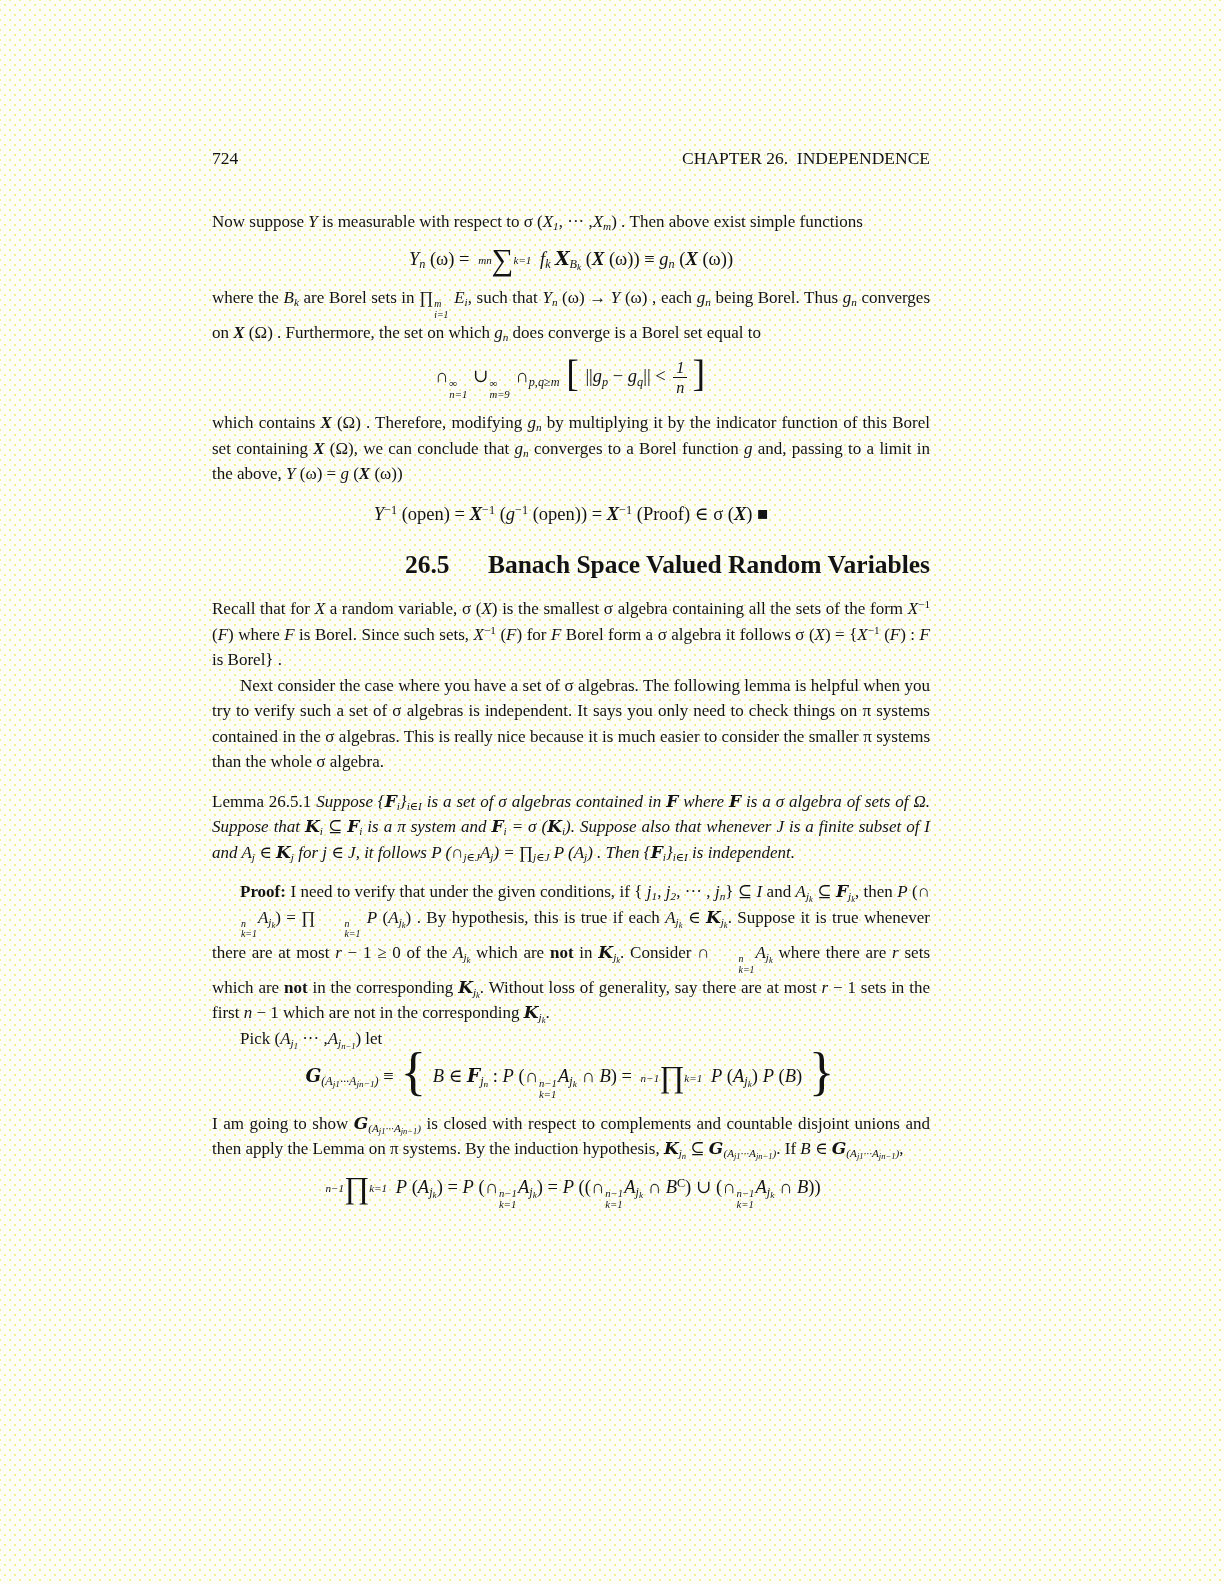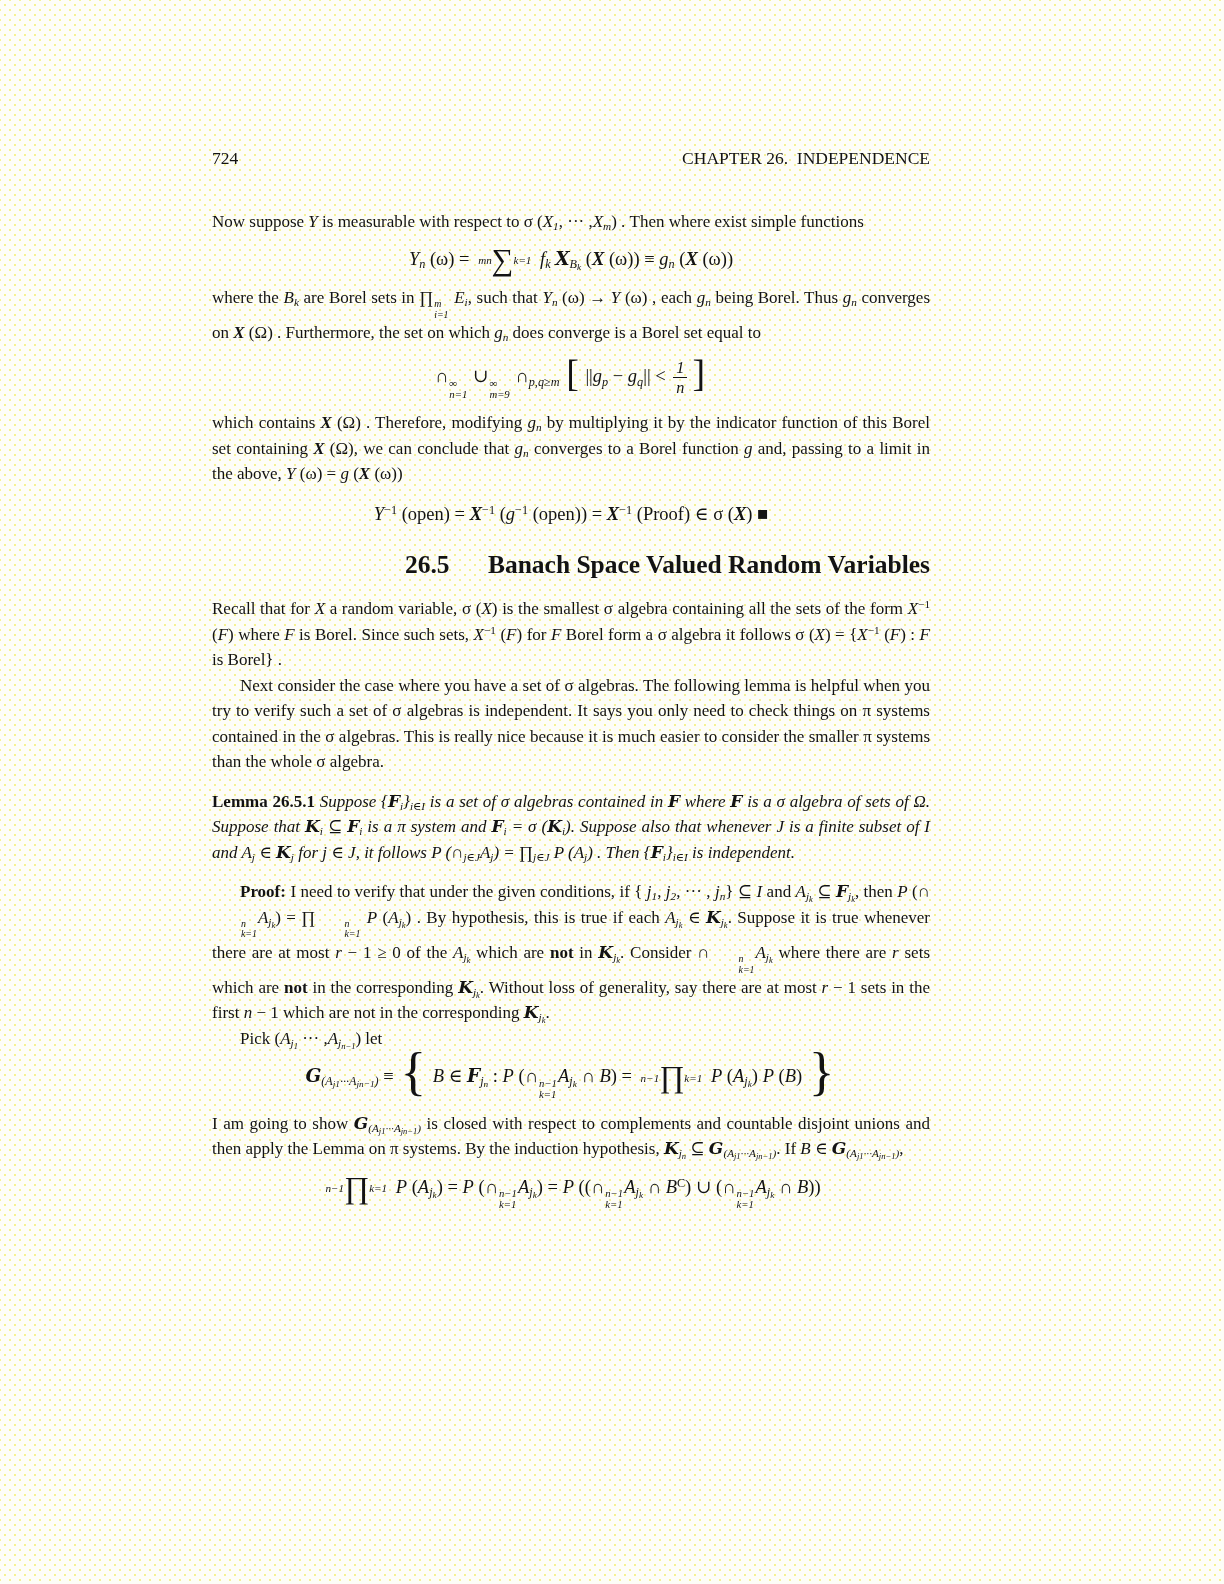--- a/index.html
+++ b/index.html
@@ -22,21 +22,21 @@
   .pageheader{display:flex;justify-content:space-between;align-items:baseline;
     font-size:17.5px;margin-bottom:37px;}
   .pageheader span{white-space:pre;}
   .para{margin:0;}
   .indent{text-indent:28px;}
   .eq{text-align:center;margin:12px 0 10px 0;font-size:18.5px;line-height:1.25;}
   .eq-tight{margin:16px 0 14px 0;}
   .secthead{font-size:25.5px;font-weight:bold;margin:24px 0 17px 0;text-align:right;line-height:1.15;}
   .sectnum{margin-right:32px;}
   .lemma{font-style:italic;margin-top:14px;}
-  .lemma-label{font-style:normal;font-weight:bold;}
+  .lemma-label{font-style:normal;font-weight:normal;}
   .proof{margin-top:14px;}
   .proof-label{font-weight:bold;}
   
   .it{font-style:italic;}
   .bd{font-weight:bold;}
   .bi{font-weight:bold;font-style:italic;}
   .cal{font-style:italic;font-weight:600;font-family:"DejaVu Serif",serif;}
   .sb{font-size:66%;vertical-align:-0.28em;line-height:0;font-style:italic;}
   .sb2{font-size:50%;vertical-align:-0.6em;line-height:0;font-style:italic;}
   .sp{font-size:66%;vertical-align:0.5em;line-height:0;}
@@ -56,21 +56,21 @@
 <body>
 
 <div class="sheet">
   <div class="content">
 
     <div class="pageheader">
       <span>724</span>
       <span>CHAPTER 26.  INDEPENDENCE</span>
     </div>
 
-    <p class="para"><span>Now suppose </span><span class="it">Y</span><span> is measurable with respect to σ (</span><span class="it">X</span><span class="sb">1</span><span>, ··· ,</span><span class="it">X</span><span class="sb">m</span><span>) . Then where exist simple functions</span></p>
+    <p class="para"><span>Now suppose </span><span class="it">Y</span><span> is measurable with respect to σ (</span><span class="it">X</span><span class="sb">1</span><span>, ··· ,</span><span class="it">X</span><span class="sb">m</span><span>) . Then above exist simple functions</span></p>
 
     <div class="eq"><span class="it">Y</span><span class="sb">n</span><span> (ω) = </span><span class="bigop">
           <span class="lim">mn</span>
           <span class="op">∑</span>
           <span class="lim">k=1</span>
         </span><span> </span><span class="it">f</span><span class="sb">k</span><span> </span><span class="cal">X</span><span class="sb">B</span><span class="sb2">k</span><span> (</span><span class="bi">X</span><span> (ω)) ≡ </span><span class="it">g</span><span class="sb">n</span><span> (</span><span class="bi">X</span><span> (ω))</span></div>
 
     <p class="para"><span>where the </span><span class="it">B</span><span class="sb">k</span><span> are Borel sets in ∏</span><span class="ss">
           <span>m</span>
           <span>i=1</span>

